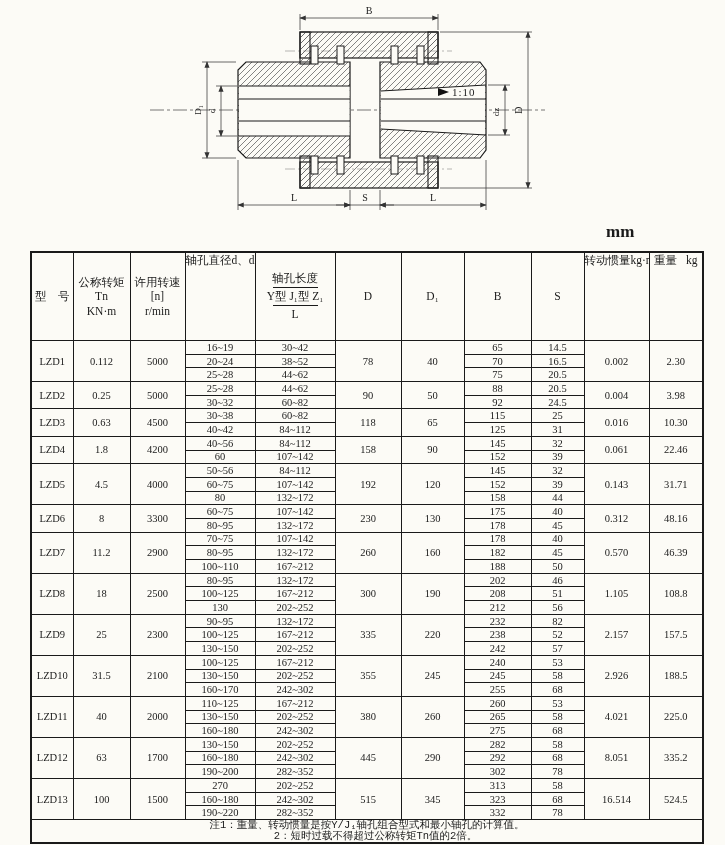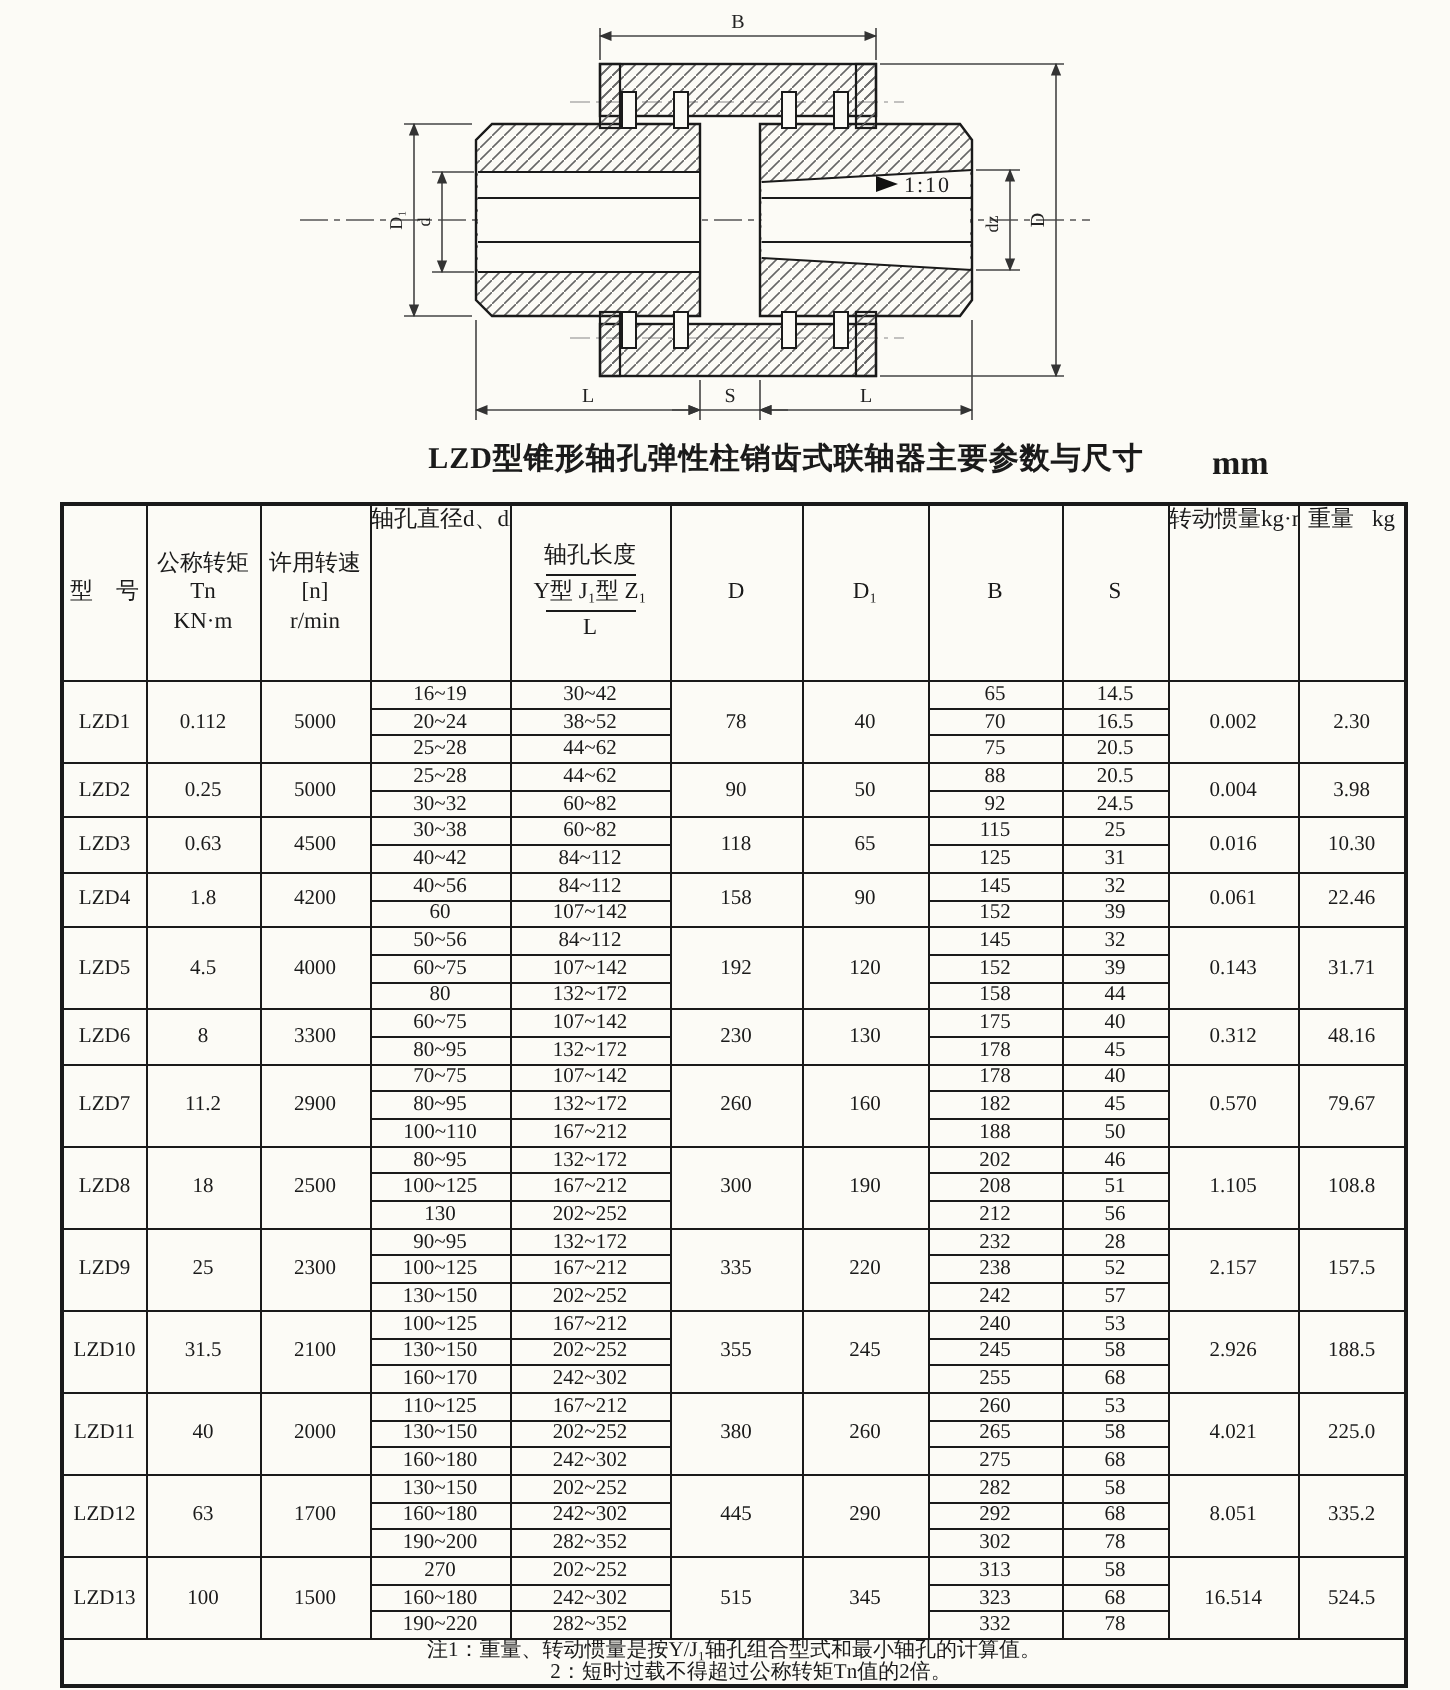--- a/index.html
+++ b/index.html
@@ -22,21 +22,21 @@
     border:1px solid #1a1a1a;text-align:center;vertical-align:middle;
     padding:0;font-weight:normal;overflow:hidden;white-space:nowrap;
   }
   .params th{height:53px;font-size:11.5px;line-height:1.25;font-family:Liberation Serif, serif;}
   .params td{height:12.7px;font-size:10.5px;line-height:1.05;}
   .hdr-stack{display:flex;flex-direction:column;justify-content:center;height:100%;}
   .hdr-between{display:flex;flex-direction:row;justify-content:space-around;height:100%;}
   .bore-len-h{display:flex;flex-direction:column;height:53px;}
   .bore-len-h > div{flex:1;display:flex;align-items:center;justify-content:center;}
   .bore-len-h > div:nth-child(1),.bore-len-h > div:nth-child(2){border-bottom:1px solid #1a1a1a;}
-  .notes-cell{text-align:left;font-size:11.5px;height:42px;padding:3px 4px 5px 13px;line-height:1.65;}
+  .notes-cell{text-align:left;font-size:11.5px;height:42px;padding:3px 4px 5px 13px;line-height:1.65;font-family:Liberation Mono, monospace;}
   .note2{margin-left:17px;}
 </style>
 </head>
 <body>
 
 <div class="drawing-area">
 <svg width="725" height="214" viewBox="0 0 725 214">
   <defs>
     <pattern id="hatch" patternUnits="userSpaceOnUse" width="6" height="6">
       <path d="M0,6 L6,0" stroke="#666" stroke-width="0.8"></path>
@@ -138,21 +138,20 @@
   <text x="294" y="199" font-size="10" text-anchor="middle">L</text>
   <text x="365" y="199" font-size="10" text-anchor="middle">S</text>
   <text x="433" y="199" font-size="10" text-anchor="middle">L</text>
 
   <polygon points="438,86 438,94 449,90" fill="#111"></polygon>
   <text x="452" y="94" font-size="11" letter-spacing="1">1:10</text>
 </svg>
 </div>
 
 <div class="title-row">
-  <span class="page-title">LZD型锥形轴孔弹性柱销齿式联轴器主要参数与尺寸</span>
   <span class="unit-label">mm</span>
 </div>
 
 <table class="params">
   <colgroup>
     <col style="width:42px">
       <col style="width:57px">
       <col style="width:55px">
     <col style="width:70px">
       <col style="width:80px">
@@ -342,21 +341,21 @@
         <td rowspan="3">LZD7</td>
         <td rowspan="3">11.2</td>
         <td rowspan="3">2900</td>
         <td>70~75</td>
         <td>107~142</td>
         <td rowspan="3">260</td>
         <td rowspan="3">160</td>
         <td>178</td>
         <td>40</td>
         <td rowspan="3">0.570</td>
-        <td rowspan="3">79.67</td>
+        <td rowspan="3">46.39</td>
       </tr>
       <tr>
         <td>80~95</td>
         <td>132~172</td>
         <td>182</td>
         <td>45</td>
       </tr>
       <tr>
         <td>100~110</td>
         <td>167~212</td>
@@ -390,21 +389,21 @@
       </tr>
       <tr>
         <td rowspan="3">LZD9</td>
         <td rowspan="3">25</td>
         <td rowspan="3">2300</td>
         <td>90~95</td>
         <td>132~172</td>
         <td rowspan="3">335</td>
         <td rowspan="3">220</td>
         <td>232</td>
-        <td>28</td>
+        <td>82</td>
         <td rowspan="3">2.157</td>
         <td rowspan="3">157.5</td>
       </tr>
       <tr>
         <td>100~125</td>
         <td>167~212</td>
         <td>238</td>
         <td>52</td>
       </tr>
       <tr>

